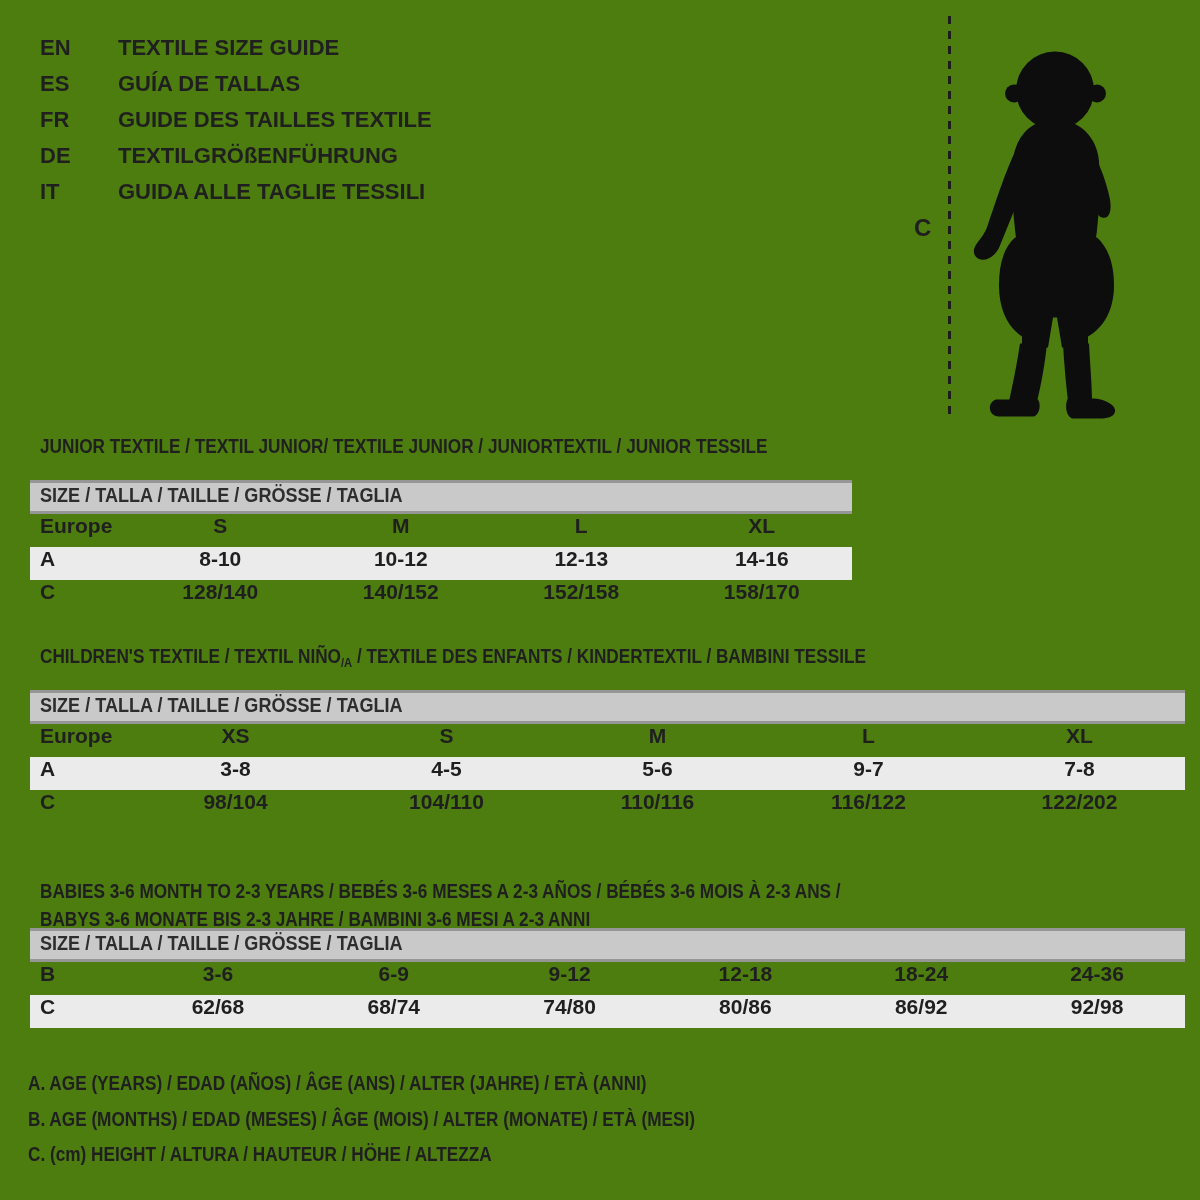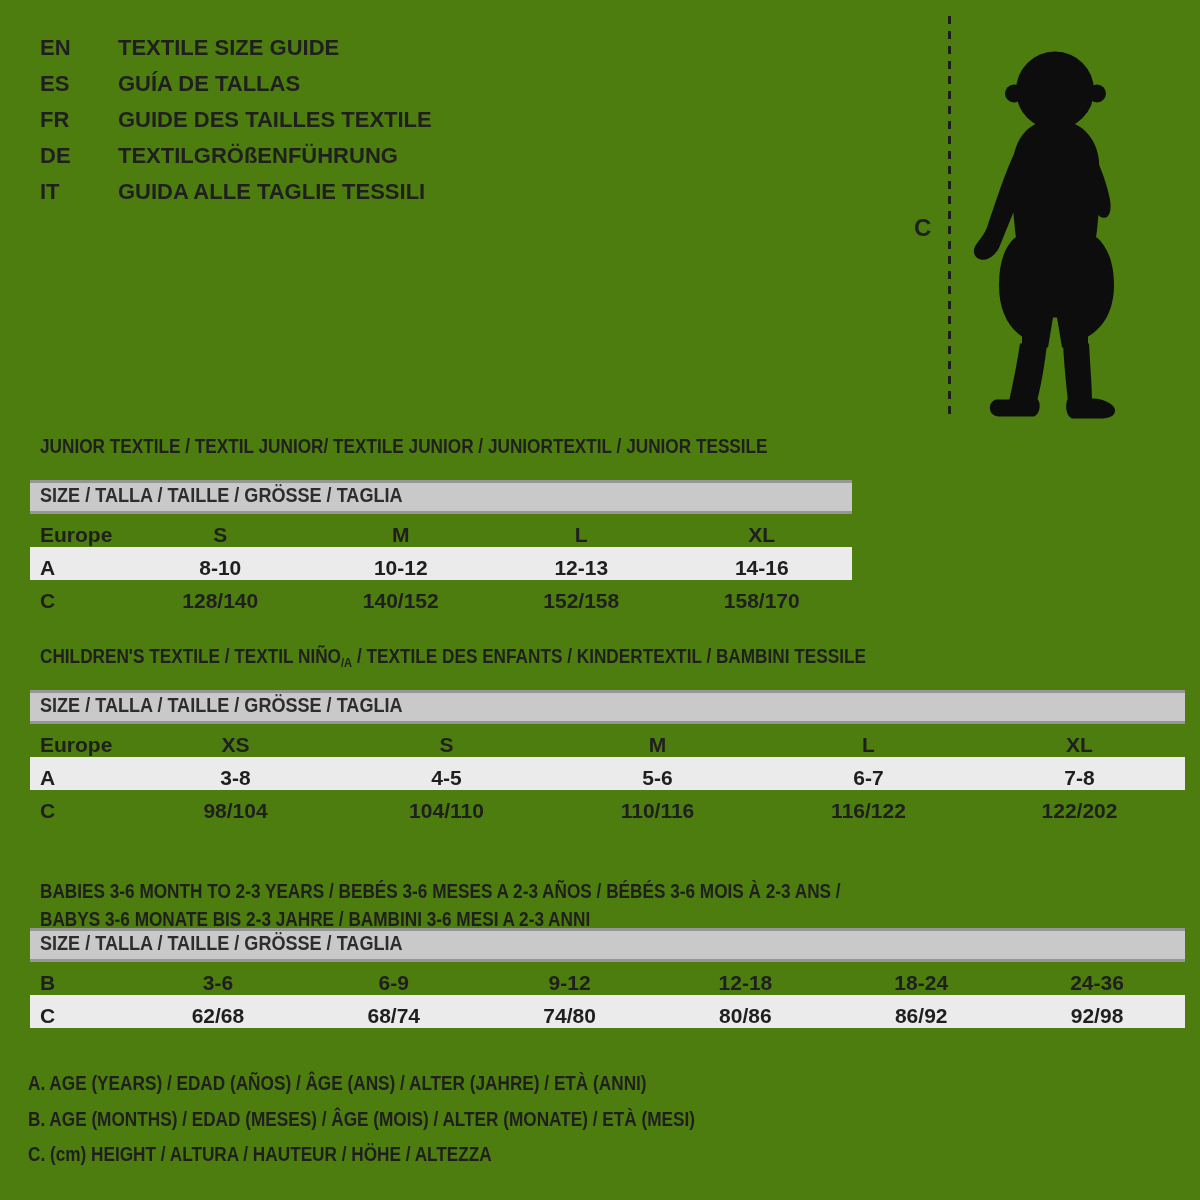--- a/index.html
+++ b/index.html
@@ -27,21 +27,21 @@
 
   .sec-title { position:absolute; left:40px; font-size:20px; line-height:26px; }
   .sub-a { font-size:13px; vertical-align:-4px; }
 
   .size-table { position:absolute; left:30px; }
   .size-bar {
     height:34px; box-sizing:border-box; background:#c9c9c9;
     border-top:3px solid #969696; border-bottom:3px solid #969696;
     display:flex; padding-left:10px; font-size:21px; color:#2d2d2d;
   }
-  .trow { display:flex; height:33px; align-items:flex-end; font-size:21px; }
+  .trow { display:flex; height:33px; align-items:flex-start; font-size:21px; }
   .trow.shaded { background:#ebebeb; }
   .lbl { width:100px; box-sizing:border-box; padding-left:10px; }
   .val { flex:1; text-align:center; }
 
   .legend-line { position:absolute; left:28px; font-size:20px; line-height:26px; }
 </style>
 </head>
 <body>
 
 <div class="canvas">
@@ -130,21 +130,21 @@
       <span class="val">S</span>
       <span class="val">M</span>
       <span class="val">L</span>
       <span class="val">XL</span>
     </div>
     <div class="trow shaded">
       <span class="lbl">A</span>
       <span class="val">3-8</span>
       <span class="val">4-5</span>
       <span class="val">5-6</span>
-      <span class="val">6-7</span>
+      <span class="val">9-7</span>
       <span class="val">7-8</span>
     </div>
     <div class="trow">
       <span class="lbl">C</span>
       <span class="val">98/104</span>
       <span class="val">104/110</span>
       <span class="val">110/116</span>
       <span class="val">116/122</span>
       <span class="val">122/202</span>
     </div>

